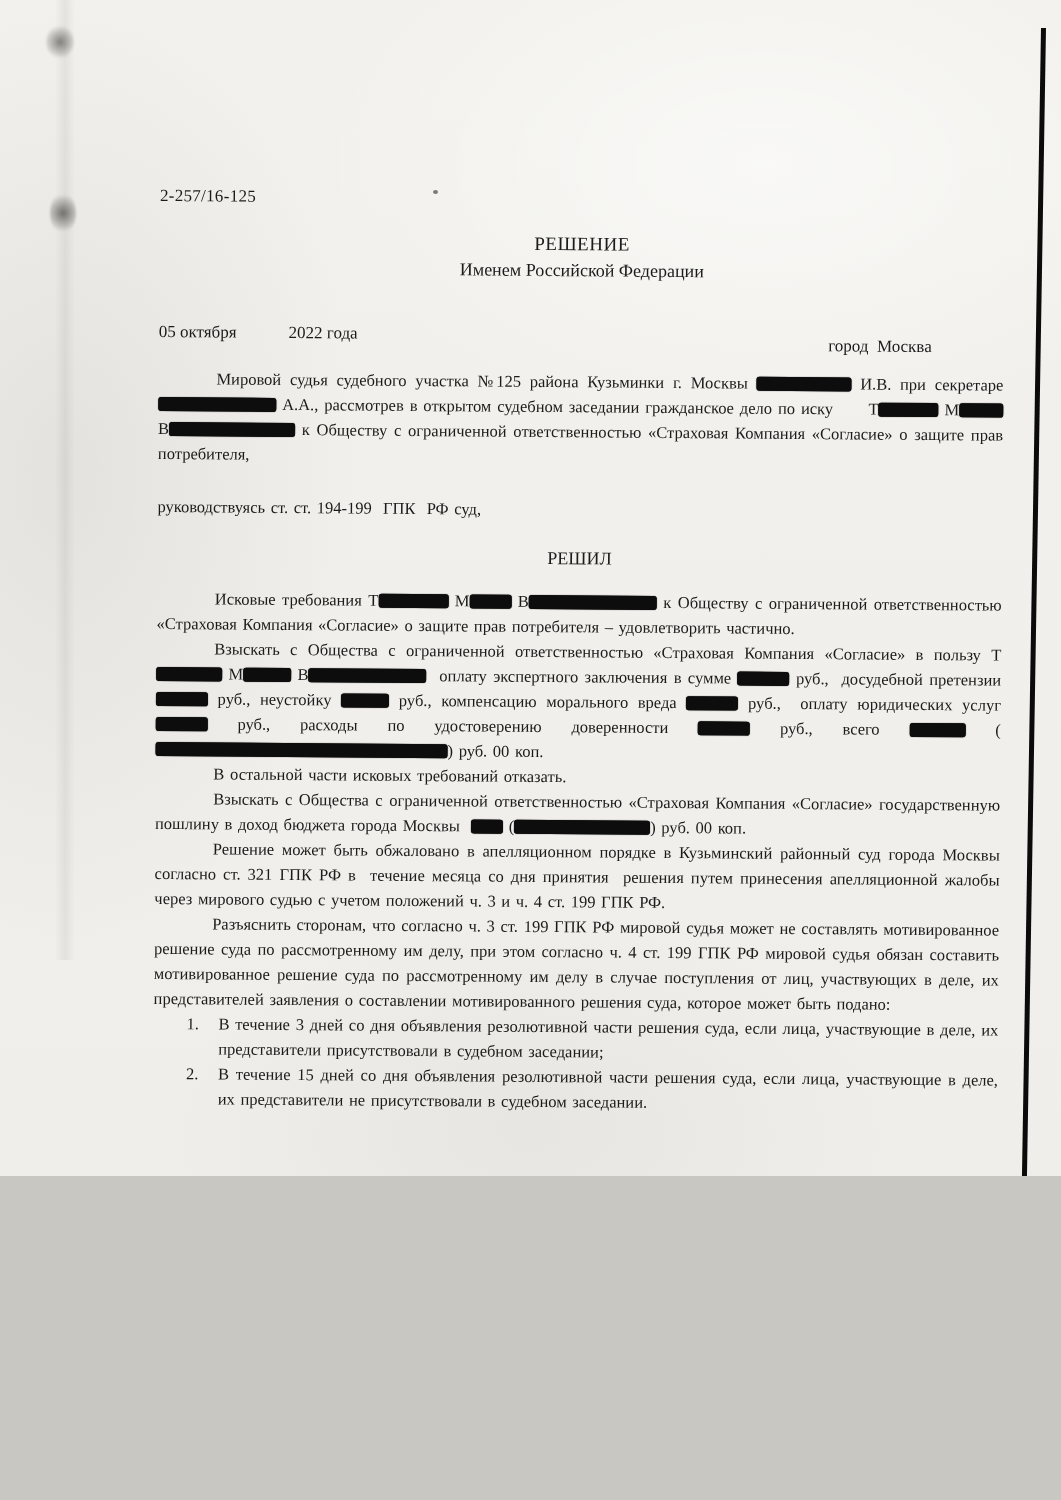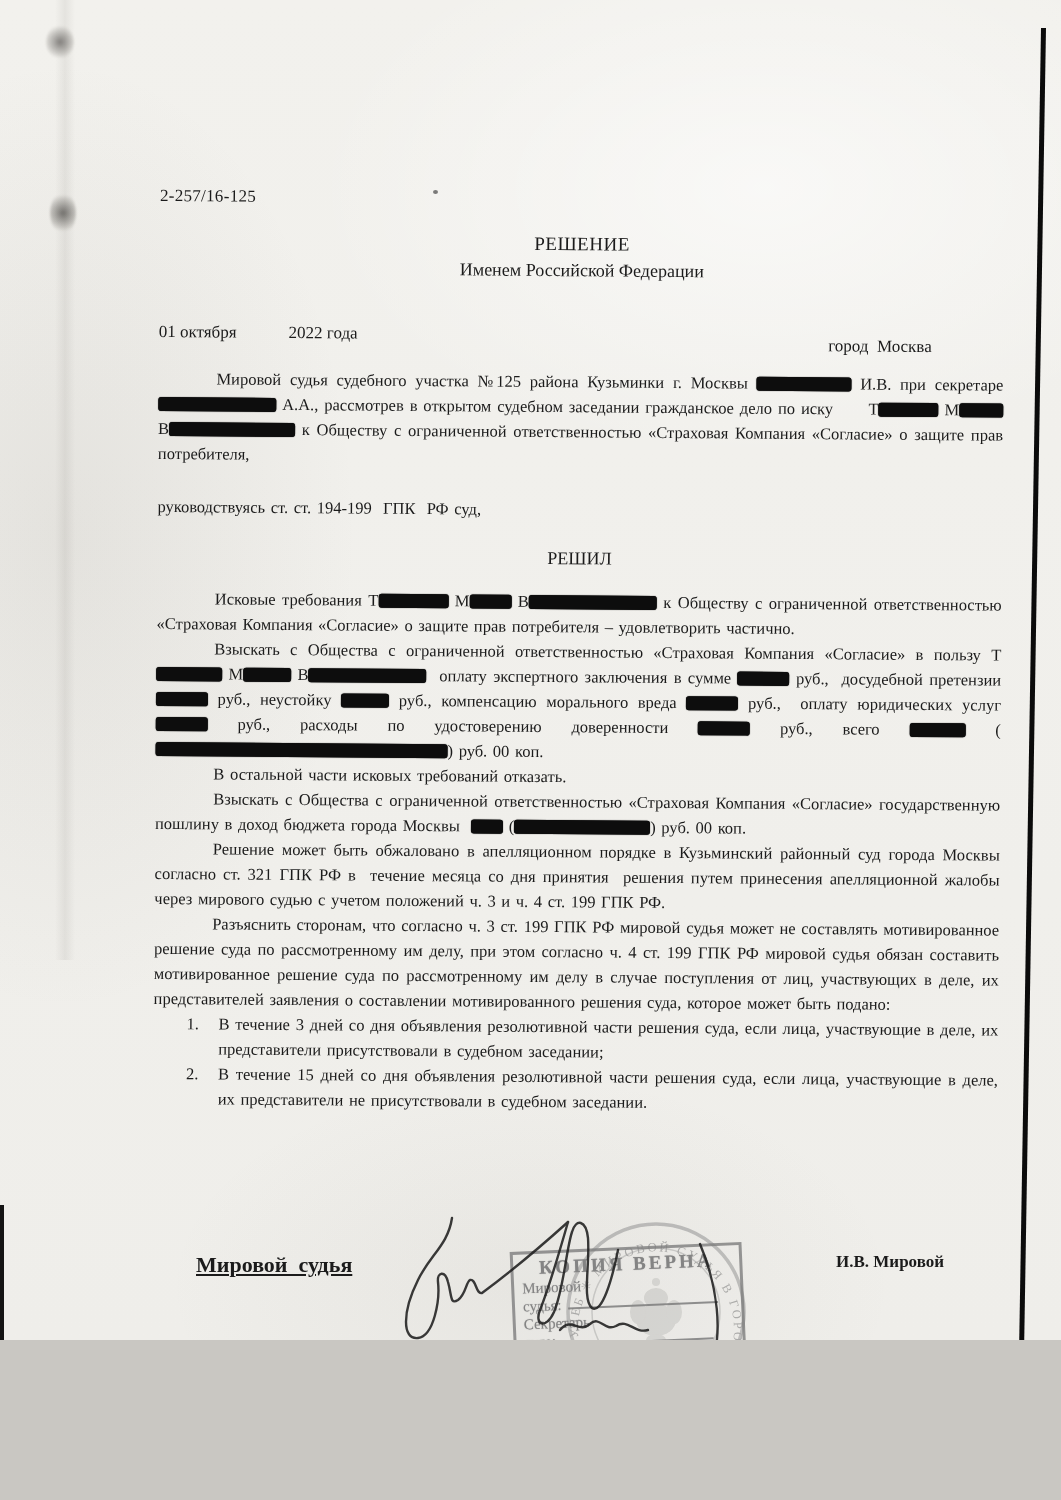--- a/index.html
+++ b/index.html
@@ -1,17 +1,17 @@
 <!DOCTYPE html>
 <html><head>
 <meta charset="utf-8">
 <style>
   html,body { margin:0; padding:0; background:#c9c7c2; }
   .scan {
-    position:relative; width:1061px; height:1340px; overflow:hidden;
+    position:relative; width:1061px; height:1176px; overflow:hidden;
     background:
       radial-gradient(ellipse 700px 420px at 72% 14%, rgba(255,255,255,.55), rgba(255,255,255,0) 65%),
       radial-gradient(ellipse 420px 680px at 6% 40%, rgba(110,104,95,.10), rgba(110,104,95,0) 70%),
       radial-gradient(ellipse 520px 300px at 50% 96%, rgba(120,115,105,.07), rgba(120,115,105,0) 70%),
       linear-gradient(#f2f1ed, #efeeea);
     font-family:"Liberation Serif","DejaVu Serif",serif;
     color:#1b1b1b;
   }
   
   .content {
@@ -90,21 +90,21 @@
 
   <div class="content">
     <div class="case-number">2-257/16-125</div>
 
     <div class="title-block">
       <div class="doc-title">РЕШЕНИЕ</div>
       <div class="doc-subtitle">Именем Российской Федерации</div>
     </div>
 
     <div class="date-row">
-      <span>01 октября</span>
+      <span>05 октября</span>
       <span class="date-year">2022 года</span>
       <span class="city">город&nbsp;&nbsp;Москва</span>
     </div>
 
     <p class="para indent mt-intro">Мировой судья судебного участка №125 района Кузьминки г. Москвы <span class="redact" style="width: 95px;"></span> И.В. при секретаре <span class="redact" style="width: 118px;"></span> А.А., рассмотрев в открытом судебном заседании гражданское дело по иску &nbsp;&nbsp;&nbsp;&nbsp; Т<span class="redact" style="width: 60px;"></span> М<span class="redact" style="width: 44px;"></span> В<span class="redact" style="width: 126px;"></span> к Обществу с ограниченной ответственностью «Страховая Компания «Согласие» о защите прав потребителя,</p>
 
     <p class="para mt-guided">руководствуясь ст. ст. 194-199&nbsp; ГПК&nbsp; РФ суд,</p>
 
     <h3 class="resolved">РЕШИЛ</h3>
 

